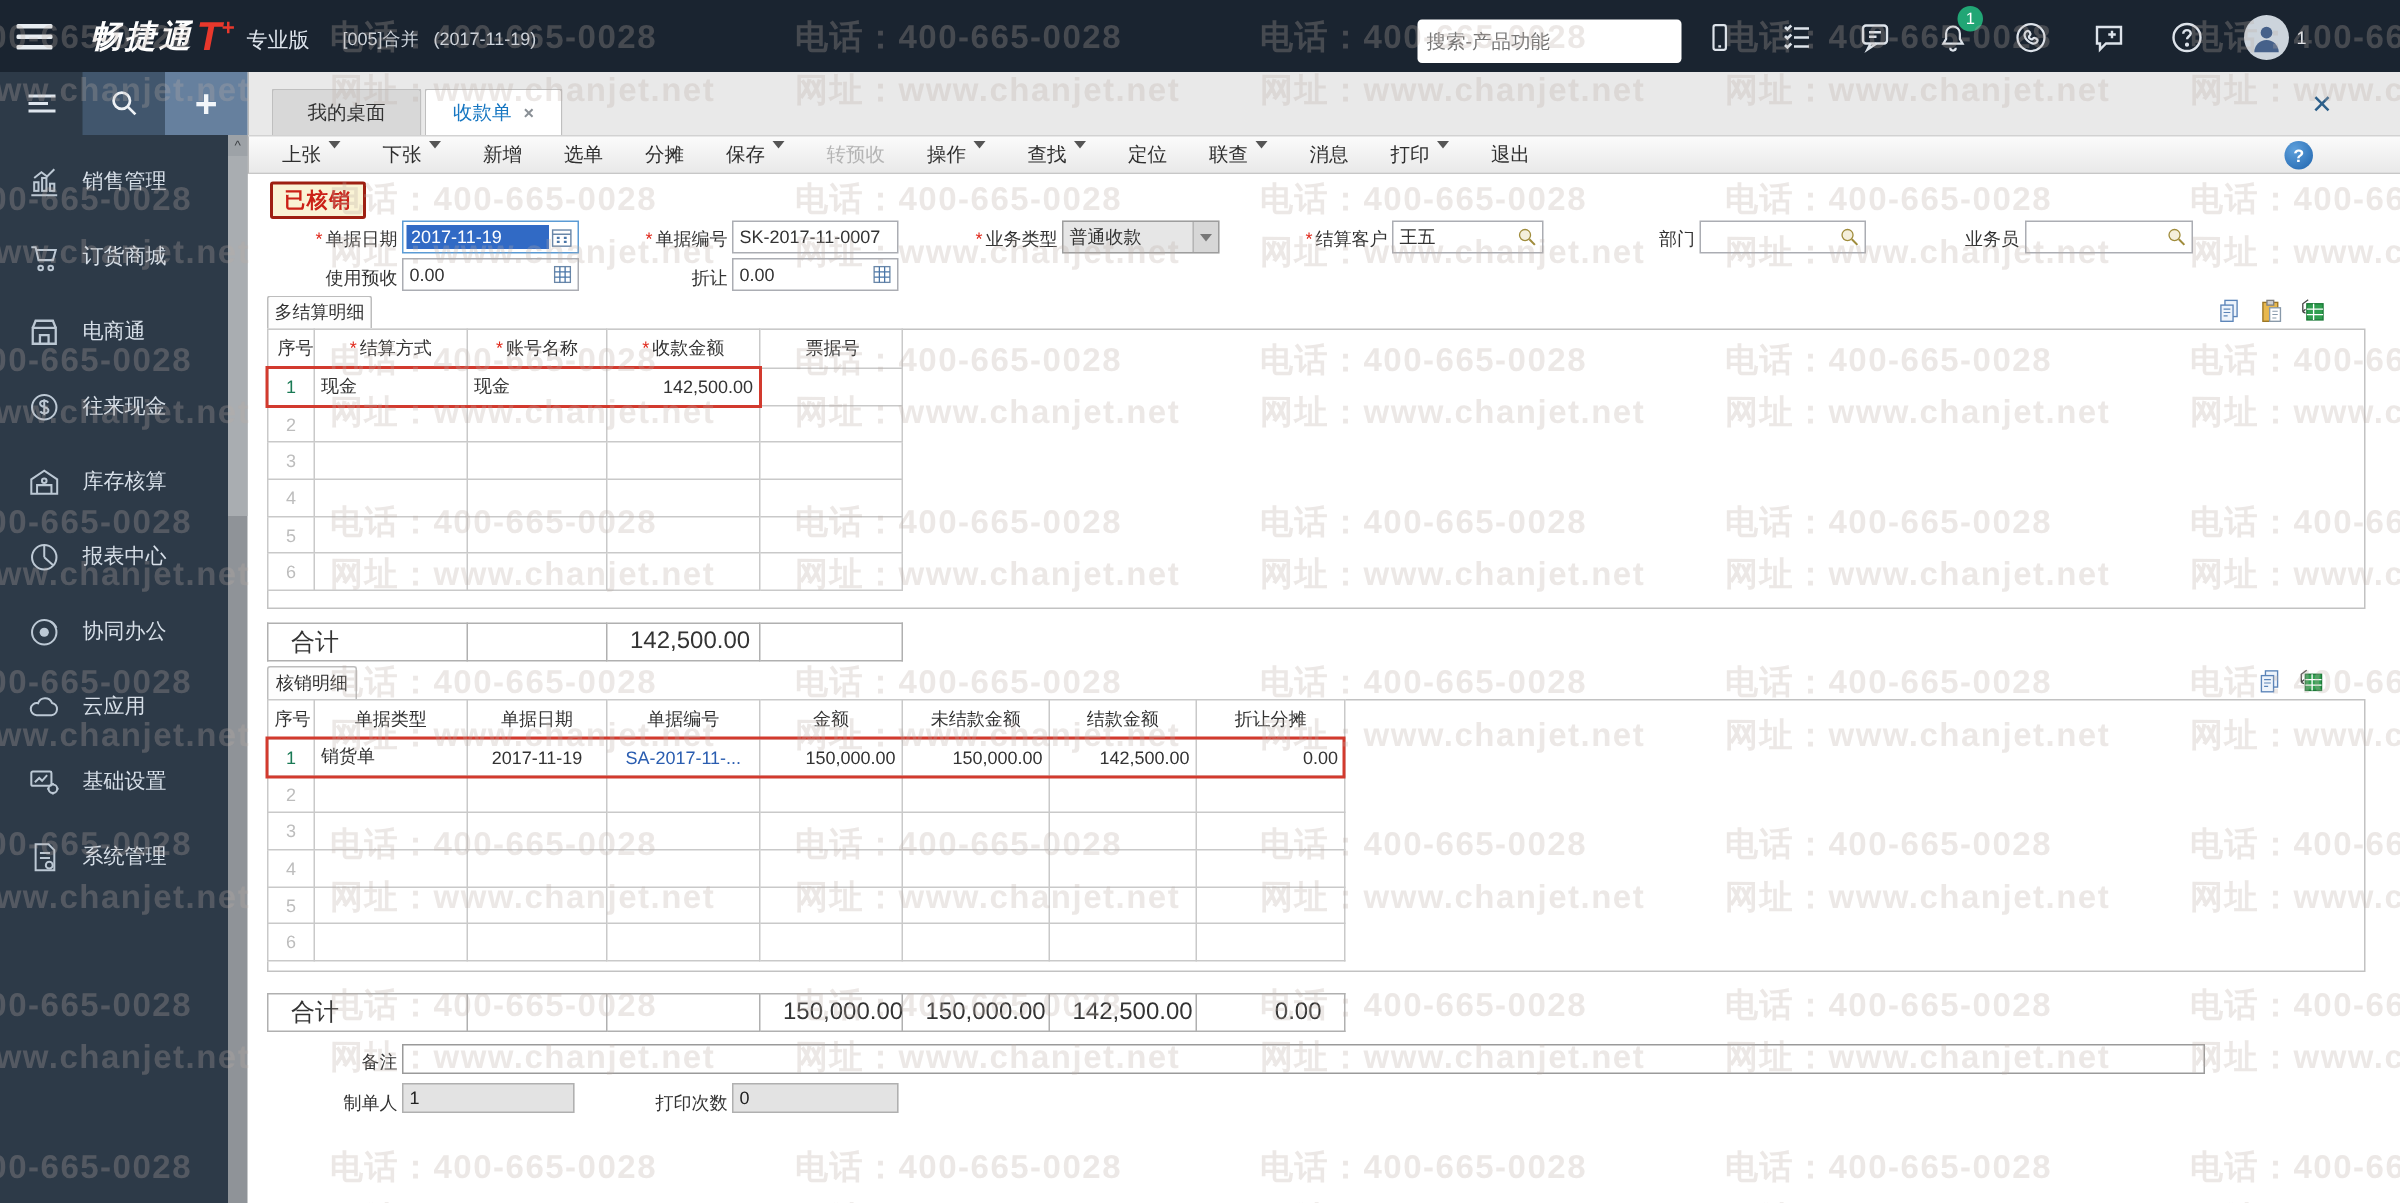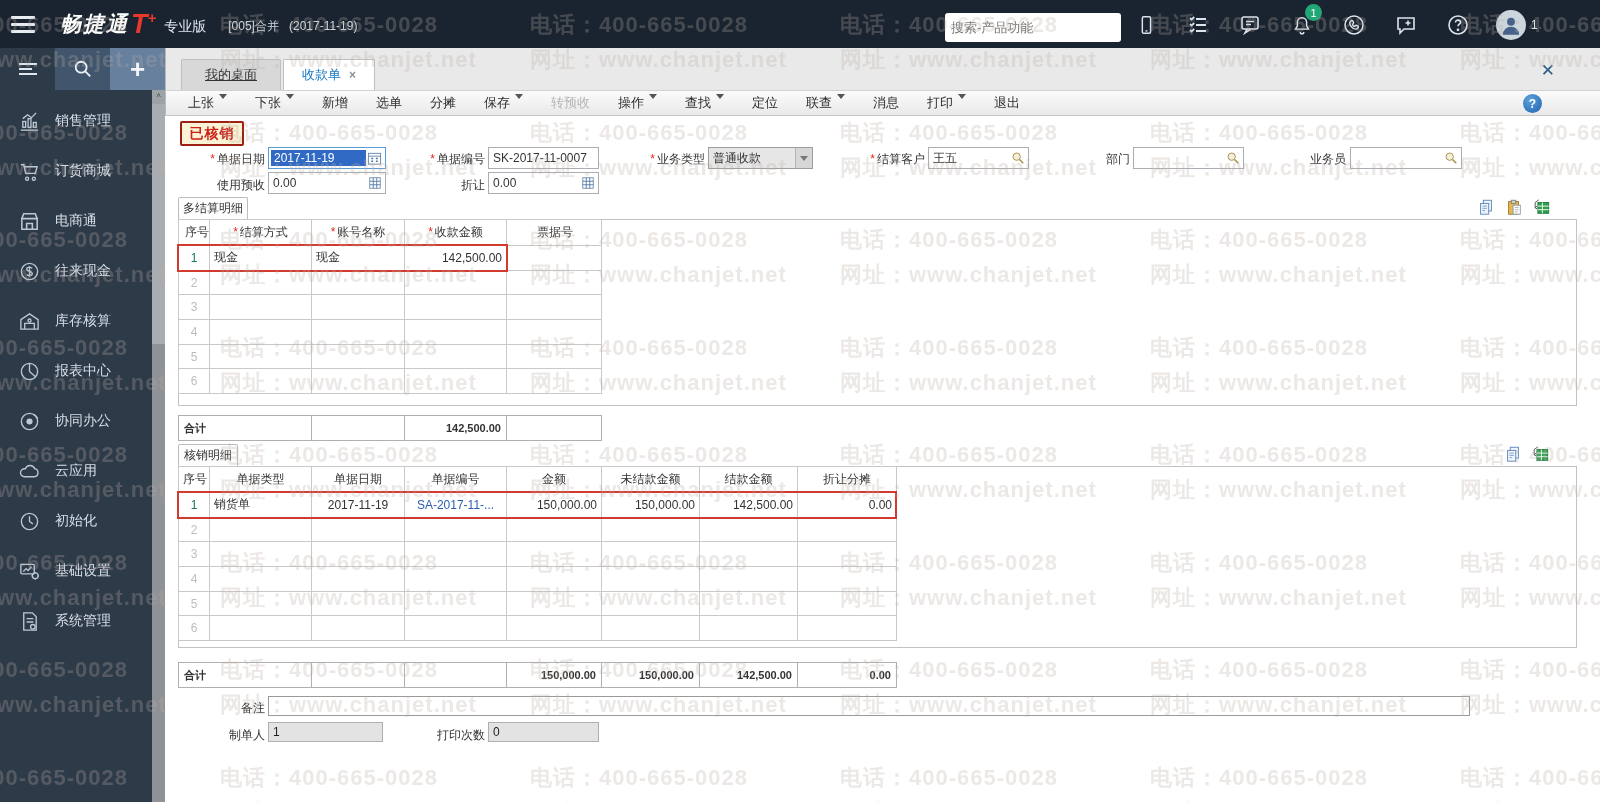--- a/index.html
+++ b/index.html
@@ -41,21 +41,21 @@
   .side-item .sicon { width:24px; height:24px; margin-left:17px; margin-right:14px; display:flex; align-items:center; justify-content:center;}
   
   #side-scroll { position:absolute; left:152px; top:90px; width:13px; height:712px; background:#8f9398; z-index:6;}
   #side-scroll .arrow { height:14px; background:#9da2a7; color:#3f4347; font-size:9px; text-align:center; line-height:14px; cursor:pointer;}
   #side-scroll .thumb { position:absolute; left:0; top:14px; width:13px; height:240px; background:#a9adb1; cursor:pointer;}
 
   
   #tabbar { position:absolute; left:165px; top:48px; width:1435px; height:42px; background:#e9e9e9; border-left:1px solid #b9b9b9; z-index:3;}
   .tab { position:absolute; top:11px; height:31px; display:flex; align-items:center; justify-content:center; font-size:13px; cursor:pointer;
     border:1px solid #bfbfbf; border-bottom:none; border-radius:2px 2px 0 0;}
-  .tab.inactive { left:15px; width:100px; background:#d8d8d8; color:#333;text-decoration:underline;}
+  .tab.inactive { left:15px; width:100px; background:#d8d8d8; color:#333;}
   .tab.active { left:117px; width:92px; background:#fff; color:#1777c2;}
   .tab .x { margin-left:8px; color:#8a9096; font-weight:bold; font-size:12px; cursor:pointer;}
   .page-close { position:absolute; right:45px; top:12px; color:#2c5f8a; font-weight:bold; font-size:17px; cursor:pointer;}
 
   
   #toolbar { position:absolute; left:165px; top:90px; width:1435px; height:26px; border-left:1px solid #b9b9b9;
     background:linear-gradient(#fbfbfb,#e9e9e9); border-top:1px solid #d2d2d2; border-bottom:1px solid #c7c7c7;
     display:flex; align-items:center; padding-left:22px; gap:28px; z-index:3;}
   .tool { font-size:13px; color:#2e2e2e; cursor:pointer; display:flex; gap:5px; white-space:nowrap;}
   .tool.disabled { color:#b4b4b4; cursor:default;}
@@ -91,21 +91,21 @@
   table.grid th { height:26px; text-align:center; color:#333; background:#fff;}
   table.grid td { height:24.7px; }
   td.rowno { text-align:center; color:#1a7a55; }
   td.rowno.empty { color:#bdbdbd; }
   td.num { text-align:right;margin-left:12px; }
   td.ctr { text-align:center; }
   td.link { text-align:center; color:#2a5db0; cursor:pointer; }
   .red-overlay { position:absolute; border:2px solid #d23a2e; pointer-events:none; z-index:8;}
 
   table.total { border-collapse:collapse; table-layout:fixed; position:absolute; background:#fff;}
-  table.total td { border:1px solid #b0b0b0; height:25px; font-size:11px; font-weight:bold; padding:0 5px; white-space:nowrap;}
+  table.total td { border:1px solid #b0b0b0; height:25px; font-size:16px; font-weight:normal; padding:0 15px; white-space:nowrap;}
   table.total td.num { text-align:right; }
 
   .grid-icons { position:absolute; display:flex; gap:7px; z-index:7;}
   .gico { width:21px; height:19px; display:flex; align-items:center; justify-content:center; cursor:pointer; border:1px solid transparent;}
 
   .ro-field { position:absolute; height:20px; background:#e3e3e3; border:1px solid #b0b0b0; font-size:12px; line-height:18px; padding-left:4px; color:#222;}
   .remark-input { position:absolute; height:20px; border:1px solid #9a9a9a; background:#fff; font-size:12px; padding-left:4px; font-family:inherit; outline:none;}
 
   
   #wm-layer { position:absolute; left:0; top:0; width:1600px; height:802px; overflow:hidden; pointer-events:none; z-index:40;}
@@ -282,29 +282,20 @@
         </span>
         <span>协同办公</span>
       </div>
       <div class="side-item">
         <span class="sicon">
           <svg width="23" height="23" viewBox="0 0 24 24" fill="none" stroke="#bcc8d4" stroke-width="1.4">
             <path d="M7 17.5a4.2 4.2 0 1 1 .7-8.3A5.2 5.2 0 0 1 17.4 9a4.3 4.3 0 0 1-.4 8.5z"></path>
           </svg>
         </span>
         <span>云应用</span>
-      </div>
-      <div class="side-item">
-        <span class="sicon">
-          <svg width="23" height="23" viewBox="0 0 24 24" fill="none" stroke="#bcc8d4" stroke-width="1.4">
-            <circle cx="12" cy="12" r="8.5"></circle>
-            <path d="M12 6.5V12l3.5 2.5"></path>
-          </svg>
-        </span>
-        <span>初始化</span>
       </div>
       <div class="side-item">
         <span class="sicon">
           <svg width="23" height="23" viewBox="0 0 24 24" fill="none" stroke="#bcc8d4" stroke-width="1.4">
             <rect x="3" y="4.5" width="14" height="10" rx="1"></rect>
             <path d="M5.5 12l3-3 2 2 3.5-4"></path>
             <circle cx="18" cy="16.5" r="3"></circle>
             <path d="M18 13.5v-1M18 20.5v-1M15 16.5h-1M22 16.5h-1"></path>
           </svg>
         </span>

